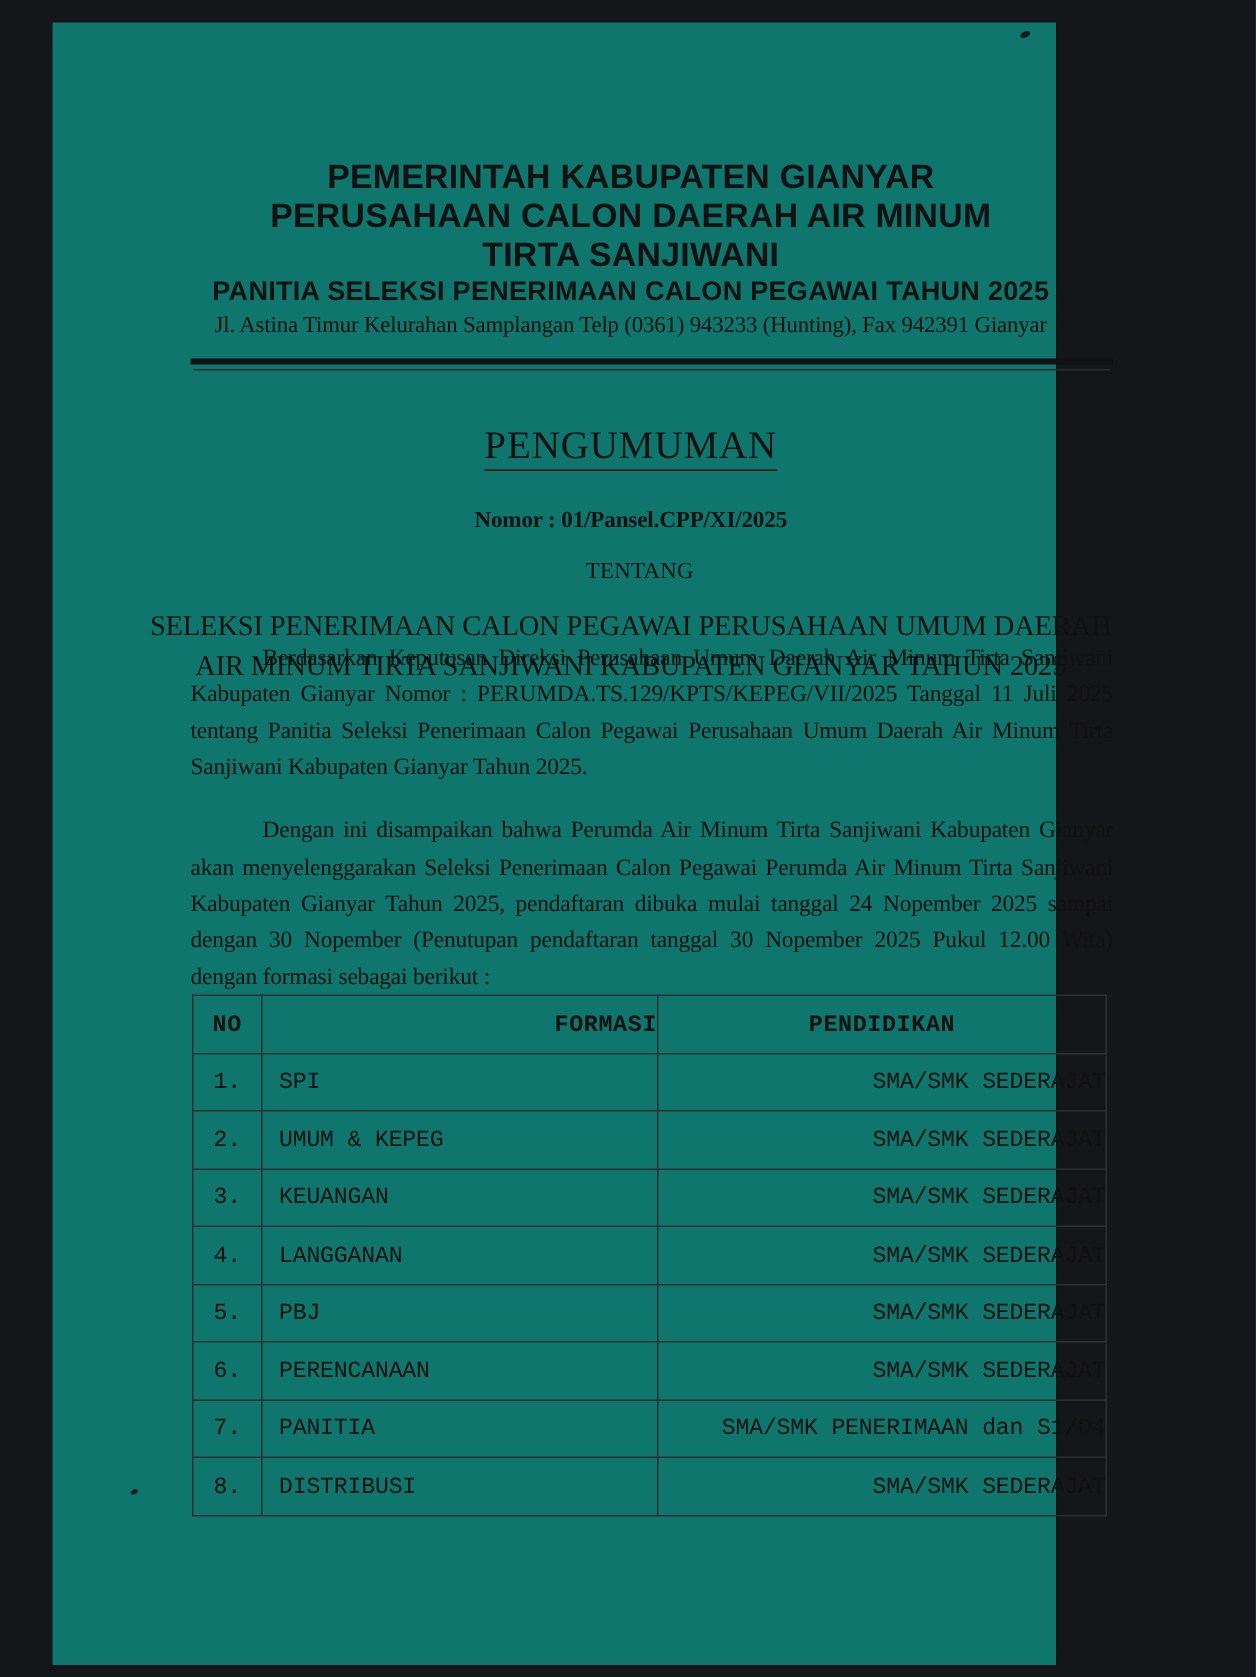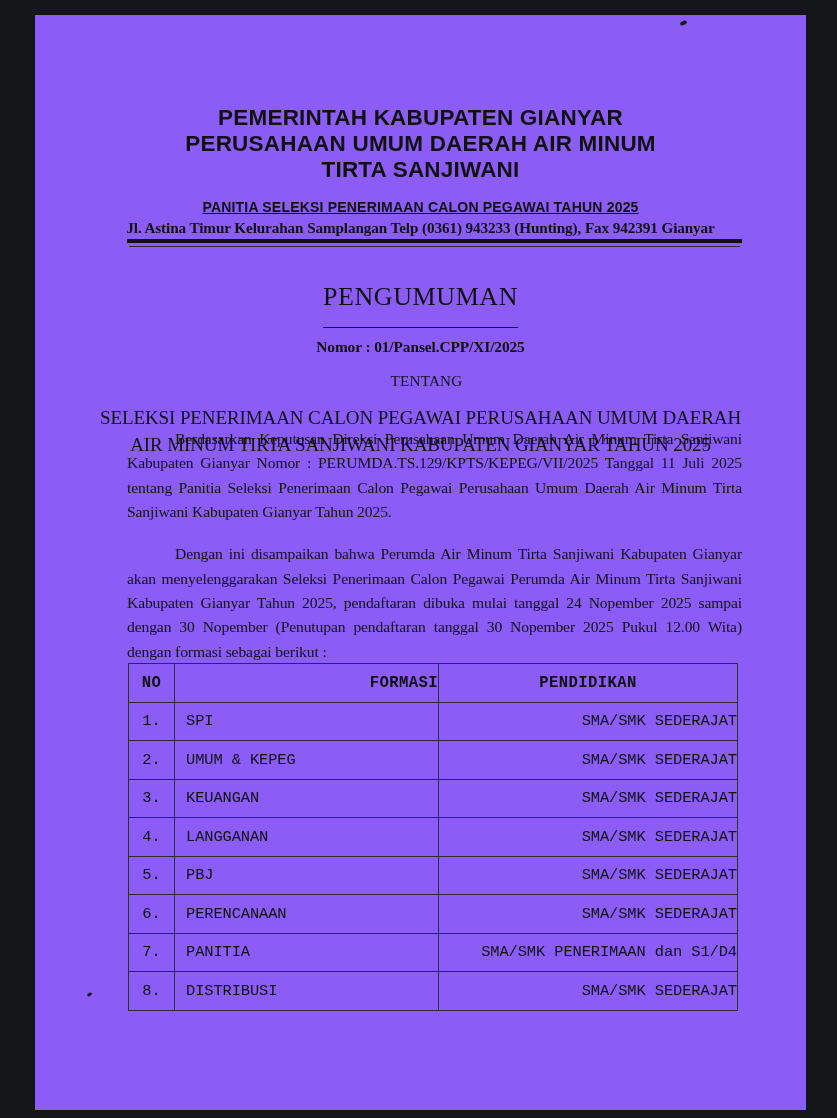--- a/index.html
+++ b/index.html
@@ -12,23 +12,23 @@
     height: 1118px;
     overflow: hidden;
     font-family: "Liberation Serif", serif;
   }
 
   
   #page-sheet {
     position: absolute;
     left: 35px;
     top: 15px;
-    width: 771px;
+    width: 669px;
     height: 1095px;
-    background: #8b5cf6;
+    background: #0f766e;
     box-shadow: 0 0 2px rgba(0,0,0,.35);
   }
 
   .speck {
     position: absolute;
     background: #17181c;
     border-radius: 50%;
     pointer-events: none;
   }
   .speck.s1 { left: 645px; top: 6px;  width: 7px;  height: 4px; transform: rotate(-24deg); }
@@ -43,24 +43,24 @@
     text-align: center;
   }
   .lh-line {
     font-family: "Liberation Sans", sans-serif;
     font-weight: bold;
     color: #111;
     letter-spacing: .2px;
     line-height: 1.16;
   }
   .lh-1, .lh-2, .lh-3 { font-size: 22.5px; }
-  .lh-4 { font-size: 14px; margin-top: 16px; text-decoration: underline; }
+  .lh-4 { font-size: 18px; margin-top: 1px; }
   .lh-addr {
     font-family: "Liberation Serif", serif;
-    font-weight: bold;
+    font-weight: normal;
     font-size: 15.2px;
     color: #111;
     margin-top: 3px;
     letter-spacing: -.1px;
   }
 
   #header-rule {
     position: absolute;
     left: 92px;
     top: 224px;
@@ -85,27 +85,27 @@
     top: 268px;
     width: 771px;
     text-align: center;
     color: #111;
   }
   #doc-title {
     font-size: 26px;
     letter-spacing: .6px;
     display: inline-block;
     border-bottom: 1.6px solid #111;
-    padding-bottom: 15px;
+    padding-bottom: 1px;
     line-height: 1.1;
   }
   #doc-number {
     font-size: 15.4px;
     font-weight: bold;
-    margin-top: 10px;
+    margin-top: 24px;
     letter-spacing: -.1px;
   }
   #doc-about {
     font-size: 15.2px;
     margin-top: 16px;
     letter-spacing: .2px;
     margin-left: 12px;
   }
   #doc-subject {
     font-size: 19px;
@@ -166,21 +166,21 @@
 </head>
 <body>
 
 <div id="page-sheet">
 
   <span class="speck s1"></span>
   <span class="speck s2"></span>
 
   <div id="letterhead">
     <div class="lh-line lh-1">PEMERINTAH KABUPATEN GIANYAR</div>
-    <div class="lh-line lh-2">PERUSAHAAN UMUM DAERAH AIR MINUM</div>
+    <div class="lh-line lh-2">PERUSAHAAN CALON DAERAH AIR MINUM</div>
     <div class="lh-line lh-3">TIRTA SANJIWANI</div>
     <div class="lh-line lh-4">PANITIA SELEKSI PENERIMAAN CALON PEGAWAI TAHUN 2025</div>
     <div class="lh-addr">Jl. Astina Timur Kelurahan Samplangan Telp (0361) 943233 (Hunting), Fax 942391 Gianyar</div>
   </div>
 
   <div id="header-rule">
     <div class="thick"></div>
     <div class="thin"></div>
   </div>
 

